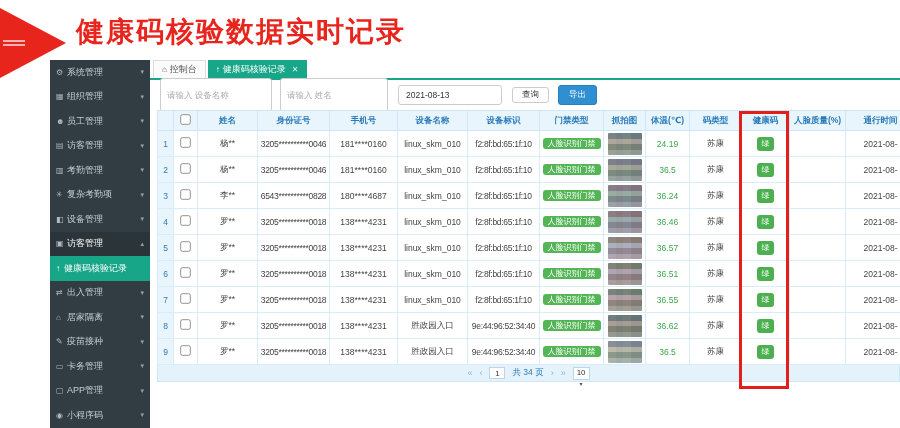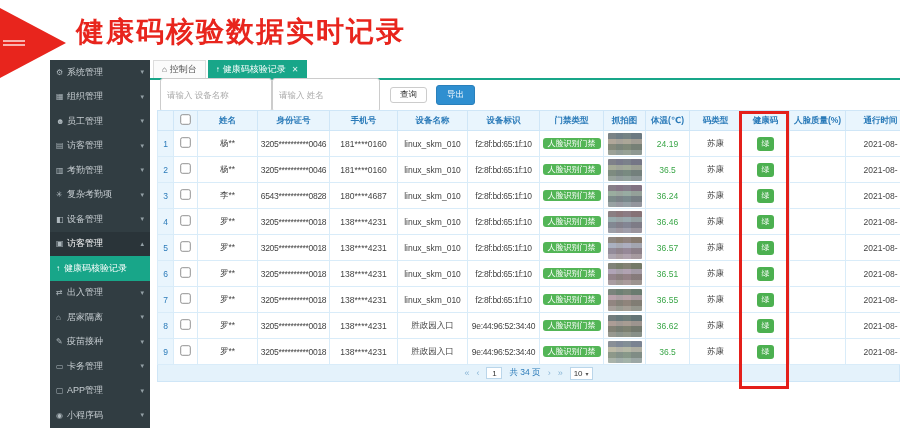--- a/index.html
+++ b/index.html
@@ -37,21 +37,21 @@
   .tab.console { background:#fbfbfb; border:1px solid #ddd; border-bottom:none; color:#555; margin-left:3px; }
   .tab.active { background:#18a689; color:#fff; margin-left:2px; }
   .tab .tic { font-size:8px; }
   .tab .close { font-size:8px; margin-left:3px; opacity:.85; }
 
   .filterbar { height:30px; display:flex; align-items:center; padding:0 10px; }
   .f-input { width:112px; height:20px; border:1px solid #ccc; border-radius:3px;
     font-size:8.5px; padding:16px 6px; color:#333; outline:none;
     font-family:"Liberation Sans","DejaVu Sans",sans-serif; }
   .f-input::placeholder { color:#a9a9a9; }
-  .f-input.name { margin-left:0; width:108px; }
+  .f-input.name { margin-left:8px; width:108px; }
   .selectbox { margin-left:26px; width:128px; height:20px; border:1px solid #ccc; border-radius:3px;
     display:flex; align-items:center; justify-content:space-between; padding:0 6px;
     font-size:8.5px; color:#333; cursor:pointer; }
   .selectbox .ch { font-size:7px; color:#555; }
   .datebox { margin-left:10px; width:104px; height:20px; border:1px solid #ccc; border-radius:3px;
     display:flex; align-items:center; padding:0 7px; font-size:8.5px; color:#333; cursor:text; }
   .btn-search { margin-left:10px; height:16px; padding:0 9px; background:#fff; border:1px solid #ccc;
     border-radius:3px; font-size:8.5px; color:#333; cursor:pointer; }
   .btn-export { margin-left:9px; height:20px; padding:0 10px; background:#2f8fd0; border:1px solid #2a80bb;
     border-radius:3px; font-size:8.5px; color:#fff; cursor:pointer; }
@@ -85,21 +85,21 @@
   input[type=checkbox] { transform:scale(.8); cursor:pointer; }
 
   .pagebar { width:743px; height:17px; margin-left:7px; background:#e4f2fb;
     border:1px solid #cfe6f7; border-top:none; display:flex; align-items:center;
     justify-content:center; gap:7px; font-size:8.5px; color:#2b7bb9; }
   .pg-arrow { color:#8ab6d6; font-size:9px; cursor:pointer; }
   .pg-input { width:16px; height:12px; border:1px solid #bbd6ea; background:#fff;
     text-align:center; font-size:8px; color:#333; outline:none; padding:0;
     font-family:"Liberation Sans","DejaVu Sans",sans-serif; }
   .pg-size { border:1px solid #bbd6ea; background:#fff; height:13px; padding:0 3px;
-    display:flex; align-items:center; gap:3px; font-size:8px; color:#333; cursor:pointer; }
+    display:flex; align-items:center; gap:3px; font-size:8px; color:#333; cursor:pointer;flex-direction:column; }
   .pg-size .ch { font-size:6px; color:#555; }
 
   .highlight-box { position:absolute; left:589px; top:51px; width:50px; height:278px;
     border:3px solid #e41f1a; pointer-events:none; z-index:9; }
 </style>
 </head>
 <body>
 
 <div class="logo-tri">
   <div class="logo-marks">
@@ -196,20 +196,23 @@
     <div class="tab active">
       <span class="tic">↑</span>
       <span>健康码核验记录</span>
       <span class="close">✕</span>
     </div>
   </div>
 
   <div class="filterbar">
     <input class="f-input" placeholder="请输入 设备名称" style="">
     <input class="f-input name" placeholder="请输入 姓名" style="">
+    <div class="datebox">
+      <span>2021-08-13</span>
+    </div>
     <button class="btn-search">查询</button>
     <button class="btn-export">导出</button>
   </div>
 
   <div class="tablewrap">
     <table>
       <colgroup>
         <col style="width:16px">
           <col style="width:24px">
           <col style="width:60px">

